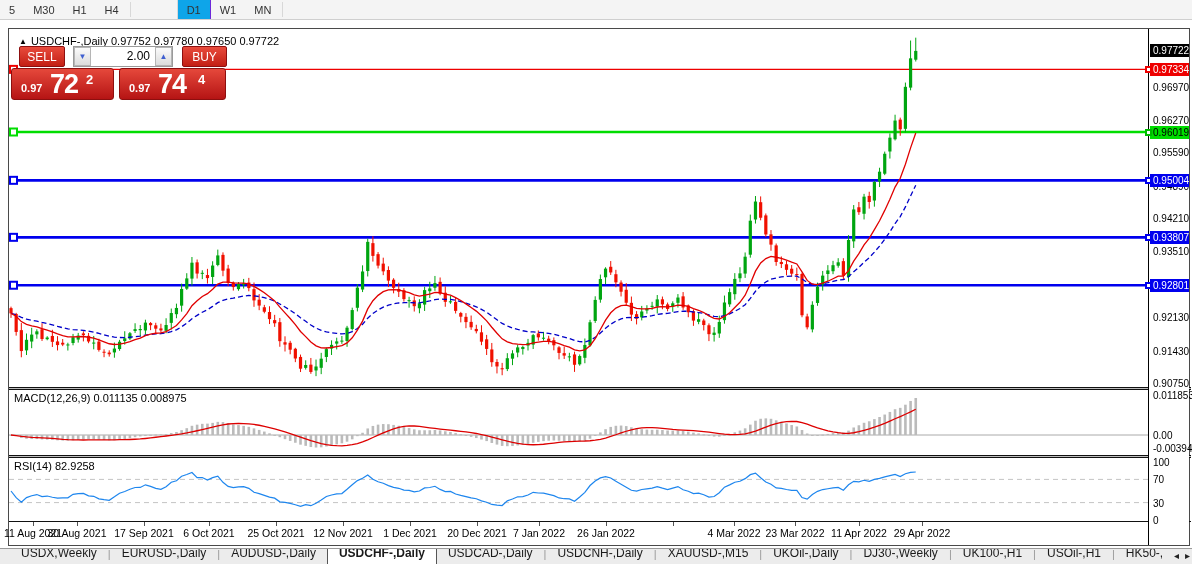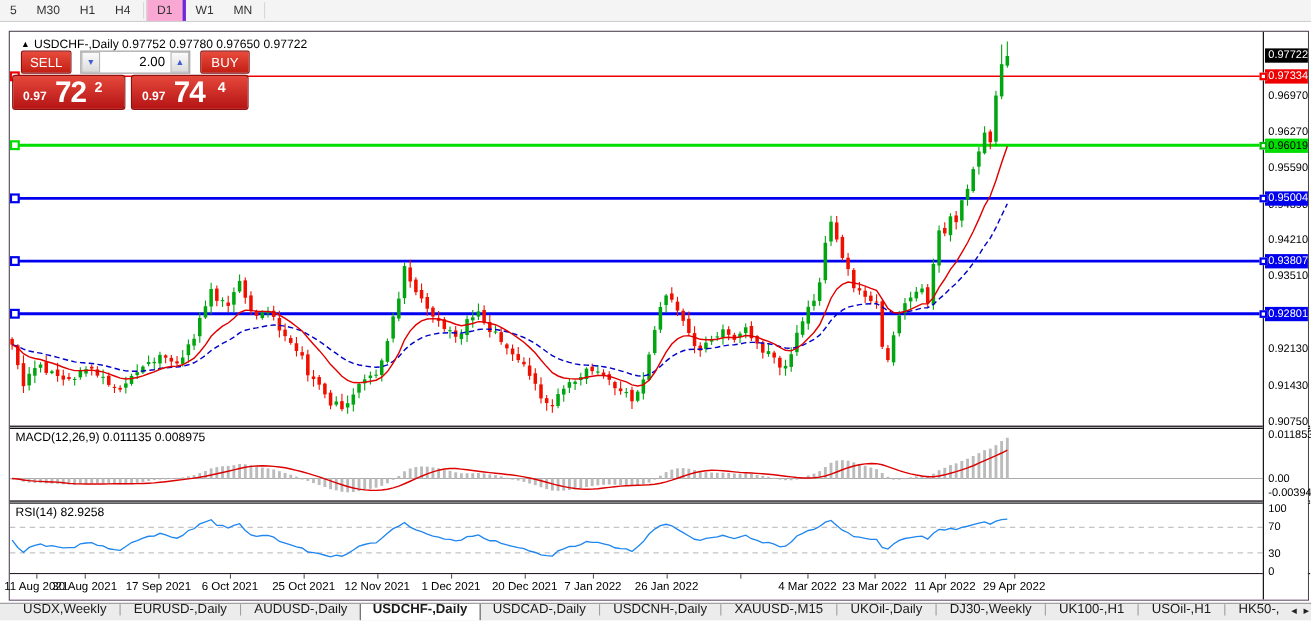--- a/index.html
+++ b/index.html
@@ -2,25 +2,25 @@
 <html><head>
 <meta charset="utf-8">
 <style>
   * { margin:0; padding:0; box-sizing:border-box; }
   html,body { width:1192px; height:571px; background:#fff; overflow:hidden;
     font-family:"Liberation Sans", sans-serif; -webkit-font-smoothing:none; }
   
   #tf-bar { position:absolute; left:0; top:0; width:1192px; height:20px;
     background:#f4f4f4; border-bottom:1px solid #cfcfcf; display:flex; align-items:stretch; }
   .tf-btn { padding:0 9px; font-size:11px; color:#333; display:flex; align-items:center; cursor:default; }
-  .tf-btn.sel { background:#f9a8d4; border-left:1px solid #d8d8d8; border-right:3px solid #6d28d9; }
+  .tf-btn.sel { background:#0ea5e9; border-left:1px solid #d8d8d8; border-right:1px solid #6d28d9;margin-left:44px; }
   .tf-sep { width:1px; background:#d8d8d8; margin:2px 2px; }
   
   #win { position:absolute; left:8px; top:28px; width:1182px; height:518px;
-    border:1px solid #4a4a4a; background:#f0abfc; }
+    border:1px solid #4a4a4a; background:#ec4899; }
   #main-pane { position:absolute; left:0; top:0; width:1139px; height:358px; background:#fff; }
   #price-axis { position:absolute; left:1139px; top:0; width:41px; height:516px;
     border-left:1px solid #000; background:#fff; }
   .axis-lbl { position:absolute; left:4px; font-size:10px; color:#000; white-space:nowrap; }
   .axis-badge { position:absolute; left:1px; width:39px; height:13px; font-size:10px;
     line-height:13px; padding-left:3px; white-space:nowrap; overflow:hidden; }
   .axis-handle { position:absolute; width:7px; height:7px; background:#fff; }
   .divider { position:absolute; left:0; width:1182px; height:3px; background:#bdbdbd;
     border-top:1px solid #111; border-bottom:1px solid #111; }
   #macd-pane { position:absolute; left:0; top:361px; width:1139px; height:65px; background:#fff; }

